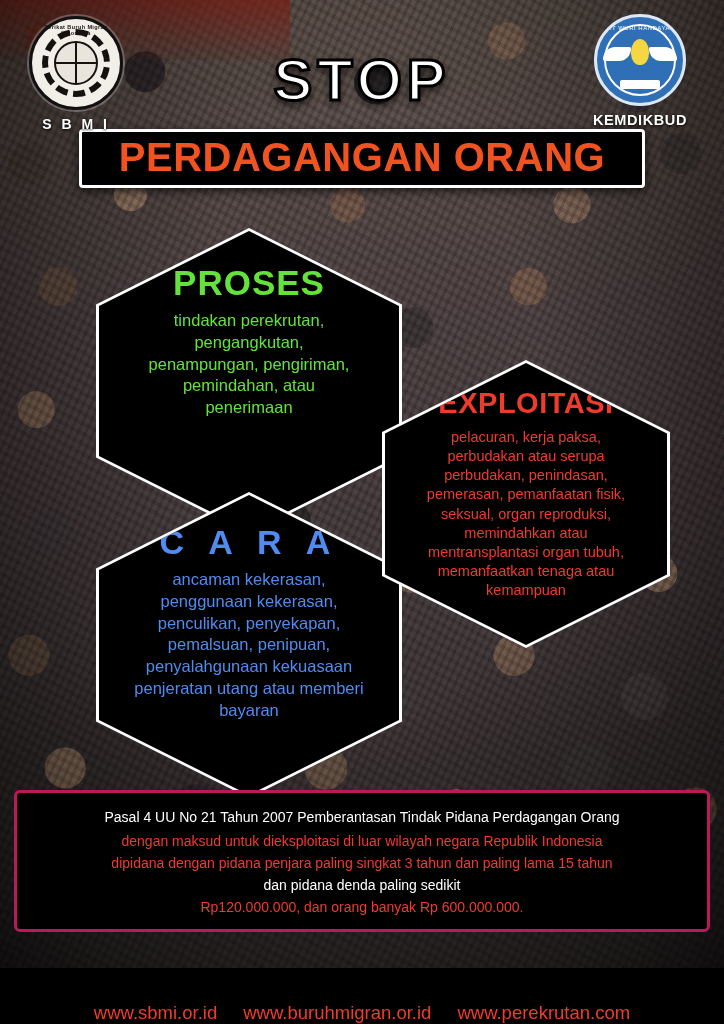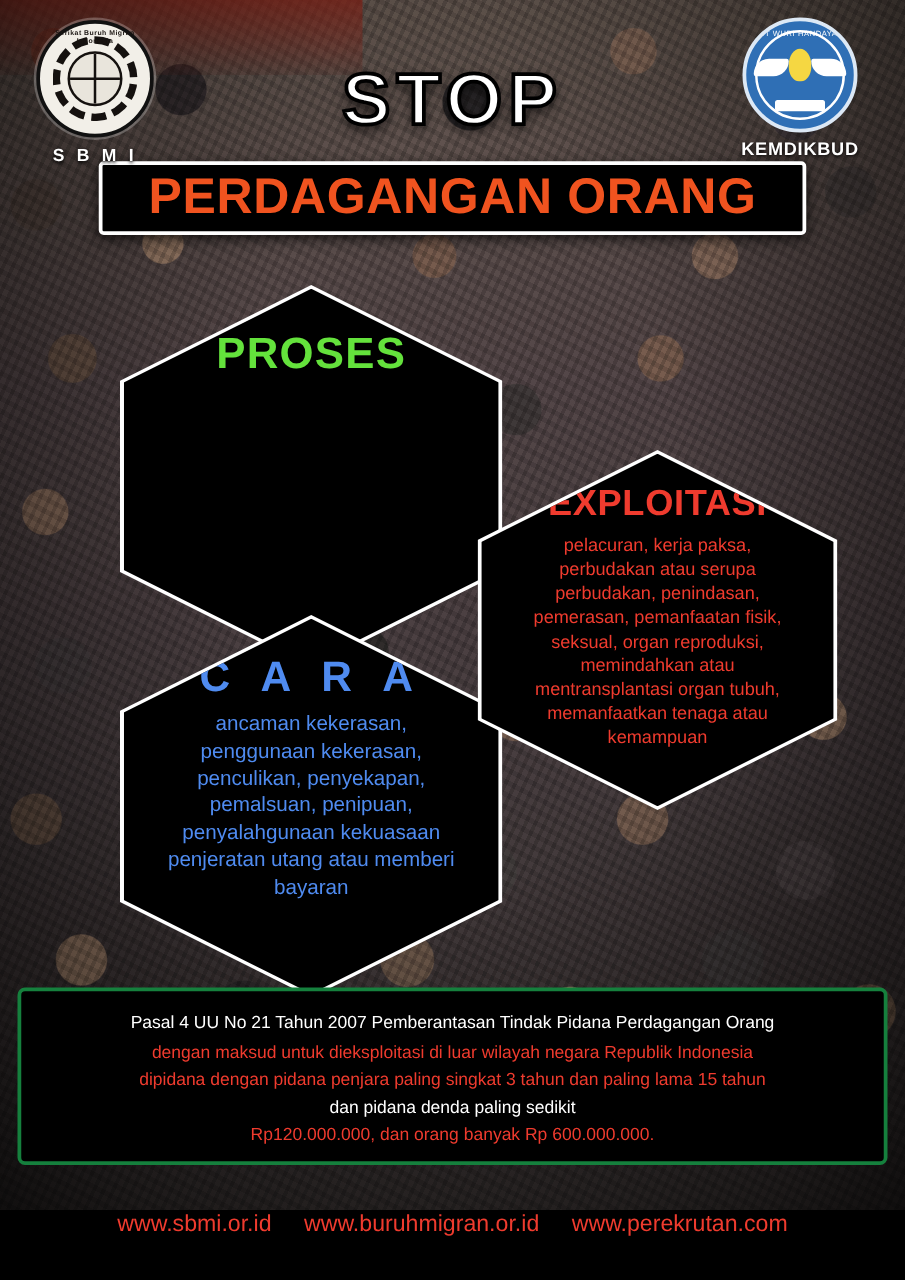--- a/index.html
+++ b/index.html
@@ -316,21 +316,21 @@
   .p-expl  { color: #ef3b2e; font-size: 14.5px; line-height: 1.3; }
 
   
   .lawbox {
     position: absolute;
     left: 14px;
     top: 790px;
     width: 696px;
     box-sizing: border-box;
     background: #000;
-    border: 3px solid #15803d;
+    border: 3px solid #be185d;
     border-radius: 6px;
     padding: 16px 18px 14px;
     z-index: 5;
     text-align: center;
   }
   .lawbox .l1 { color: #ffffff; font-size: 14px; margin-bottom: 8px; }
   .lawbox .l2,
   .lawbox .l3,
   .lawbox .l4,
   .lawbox .l6 { color: #ef3b2e; font-size: 14px; margin-bottom: 6px; }
@@ -339,21 +339,21 @@
 
   
   .footer {
     position: absolute;
     left: 0;
     bottom: 0;
     width: 100%;
     height: 56px;
     background: #000;
     display: flex;
-    align-items: flex-start;
+    align-items: flex-end;
     justify-content: center;
     gap: 26px;
     z-index: 6;
   }
   .footer a {
     color: #ef3b2e;
     font-size: 18.5px;
     text-decoration: none;
     font-weight: normal;
   }
@@ -393,20 +393,21 @@
     <div class="banner">
       <div class="txt">PERDAGANGAN ORANG</div>
     </div>
   </div>
 
   <div class="hexes">
 
     <div class="hex-border hex-proses-b"></div>
     <div class="hex hex-proses">
       <h2 class="t-proses">PROSES</h2>
+      <p class="p-proses">tindakan perekrutan, pengangkutan, penampungan, pengiriman,  pemindahan, atau penerimaan</p>
     </div>
 
     <div class="hex-border hex-cara-b"></div>
     <div class="hex hex-cara">
       <h2 class="t-cara">C A R A</h2>
       <p class="p-cara">ancaman kekerasan, penggunaan kekerasan, penculikan, penyekapan, pemalsuan, penipuan, penyalahgunaan kekuasaan penjeratan utang atau memberi bayaran</p>
     </div>
 
     <div class="hex-border hex-expl-b"></div>
     <div class="hex hex-expl">

